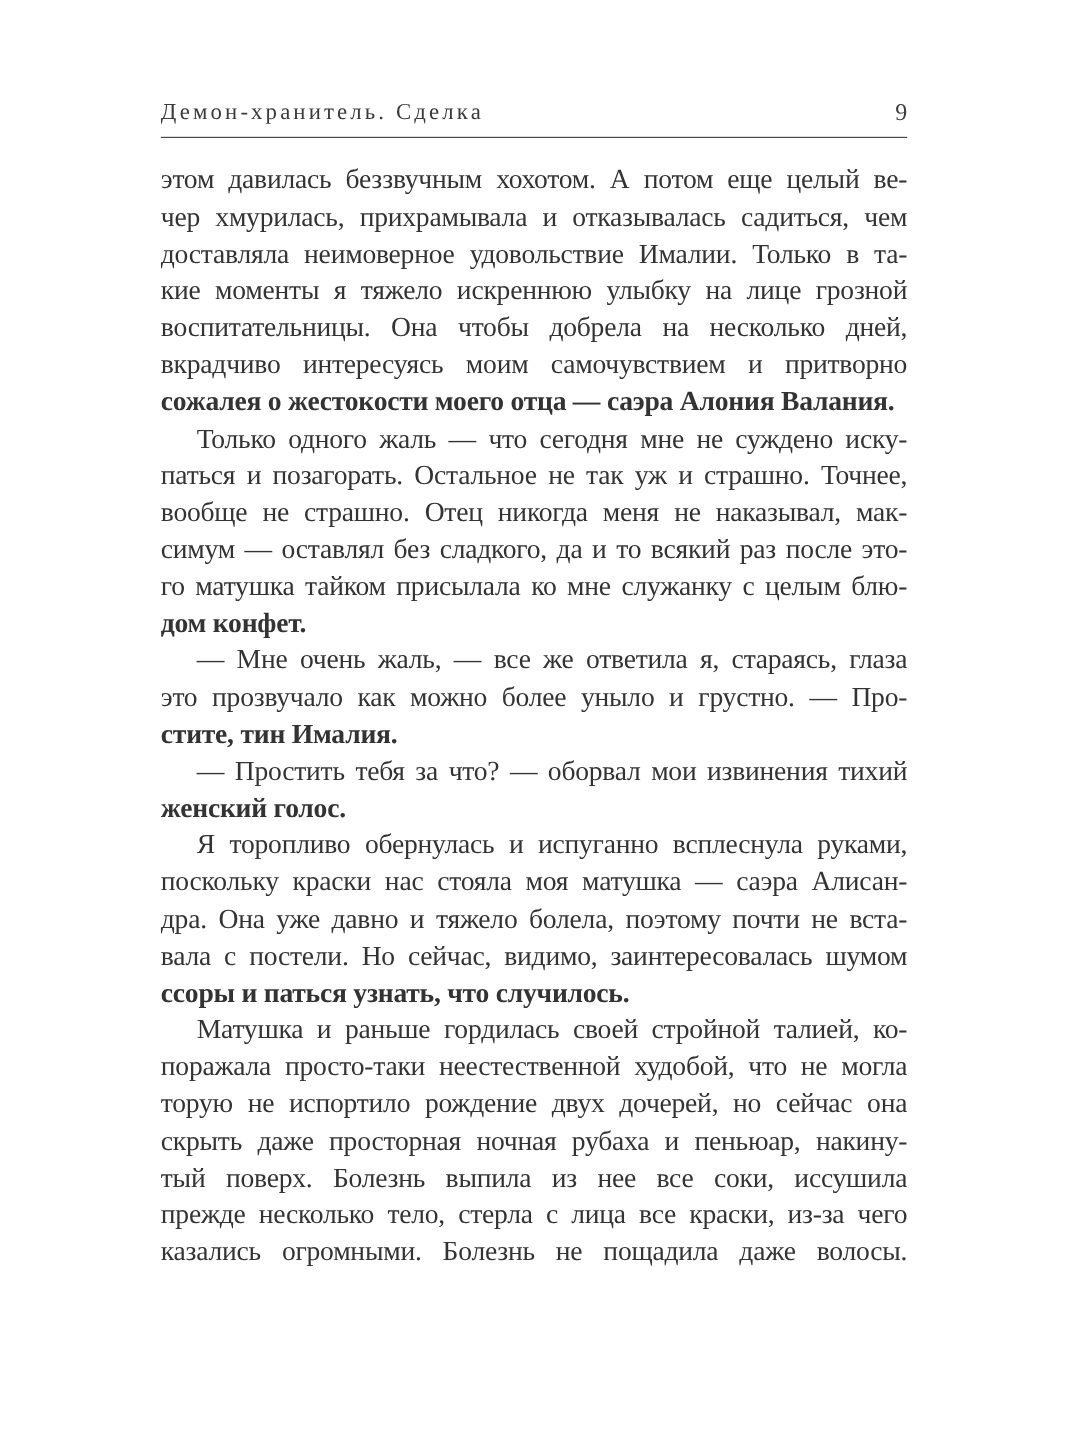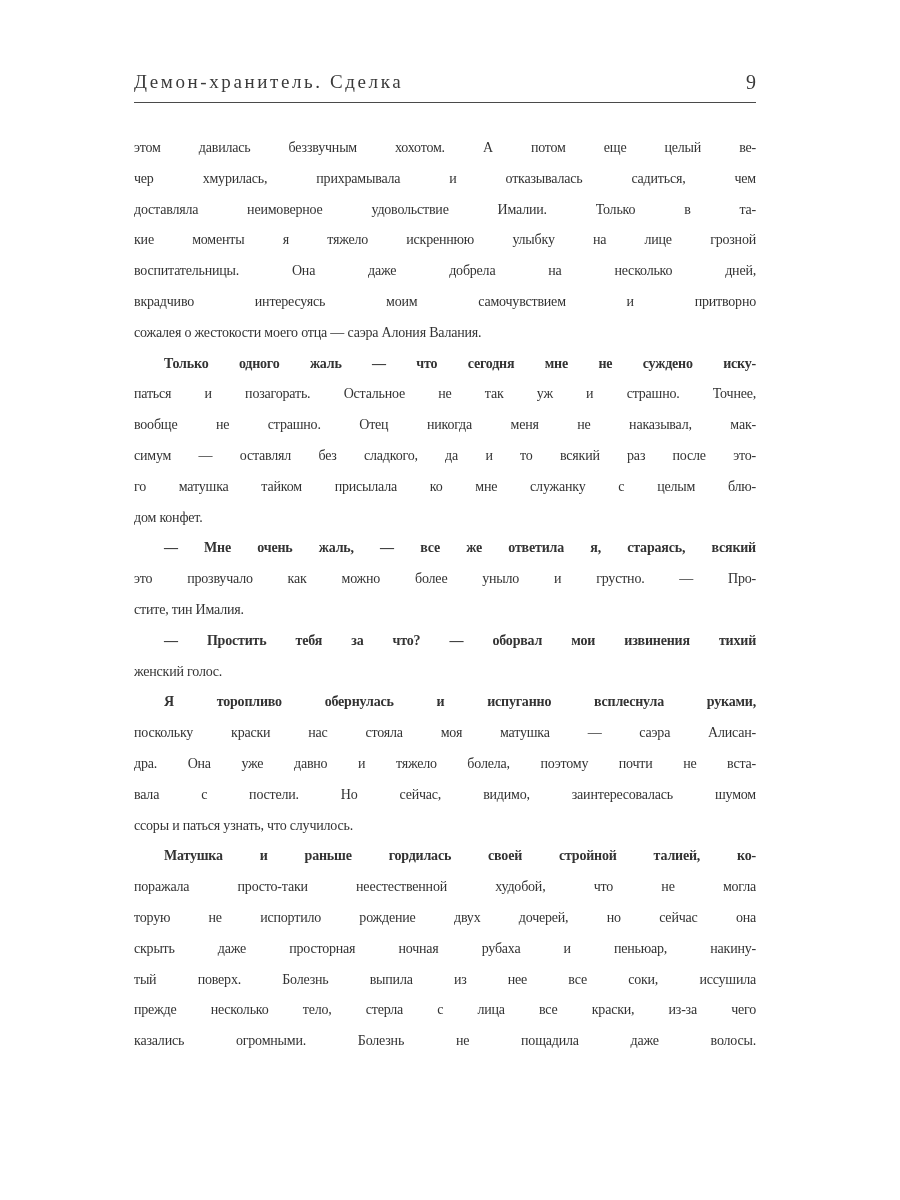--- a/index.html
+++ b/index.html
@@ -18,89 +18,90 @@
     box-sizing: border-box;
     width: 900px;
     height: 1200px;
     padding: 70px 144px 0 134px;
   }
   .page-header {
     display: flex;
     justify-content: space-between;
     align-items: flex-start;
     line-height: 24px;
+    margin-top: 12px;
   }
   .book-title {
     font-size: 19px;
     letter-spacing: 2.6px;
     color: #3a3a3a;
   }
   .page-number {
     font-size: 20px;
     letter-spacing: 0;
     color: #3a3a3a;
   }
   .header-rule {
     border: none;
     border-top: 1.5px solid #4a4a4a;
     margin: 8px 0 0 0;
   }
   .body-text {
-    margin-top: 30px;
-    font-size: 14px;
+    margin-top: 20px;
+    font-size: 23px;
     letter-spacing: -0.2px;
   }
   .para {
     margin: 0;
   }
   .line {
     height: 30.8px;
     line-height: 30.8px;
     text-align: justify;
     text-align-last: justify;
     overflow: hidden;
     white-space: normal;
   }
   .line.indent {
     text-indent: 30px;
-    font-weight: bold;
   }
   .line.para-end {
     text-align-last: left;
+    font-weight: bold;
   }
 </style>
 </head>
 <body>
 
 <div class="page">
   <div class="page-header">
     <span class="book-title">Демон-хранитель. Сделка</span>
     <span class="page-number">9</span>
   </div>
   <hr class="header-rule">
   <div class="body-text" id="body-text">
       <div class="para">
         <div class="line">этом давилась беззвучным хохотом. А потом еще целый ве-</div>
         <div class="line">чер хмурилась, прихрамывала и отказывалась садиться, чем</div>
         <div class="line">доставляла неимоверное удовольствие Ималии. Только в та-</div>
         <div class="line">кие моменты я тяжело искреннюю улыбку на лице грозной</div>
-        <div class="line">воспитательницы. Она даже добрела на несколько дней,</div>
+        <div class="line">воспитательницы. Она чтобы добрела на несколько дней,</div>
         <div class="line">вкрадчиво интересуясь моим самочувствием и притворно</div>
         <div class="line para-end">сожалея о жестокости моего отца — саэра Алония Валания.</div>
       </div>
       <div class="para">
         <div class="line indent">Только одного жаль — что сегодня мне не суждено иску-</div>
         <div class="line">паться и позагорать. Остальное не так уж и страшно. Точнее,</div>
         <div class="line">вообще не страшно. Отец никогда меня не наказывал, мак-</div>
         <div class="line">симум — оставлял без сладкого, да и то всякий раз после это-</div>
         <div class="line">го матушка тайком присылала ко мне служанку с целым блю-</div>
         <div class="line para-end">дом конфет.</div>
       </div>
       <div class="para">
-        <div class="line indent">— Мне очень жаль, — все же ответила я, стараясь, всякий</div>
+        <div class="line indent">— Мне очень жаль, — все же ответила я, стараясь, глаза</div>
         <div class="line">это прозвучало как можно более уныло и грустно. — Про-</div>
         <div class="line para-end">стите, тин Ималия.</div>
       </div>
       <div class="para">
         <div class="line indent">— Простить тебя за что? — оборвал мои извинения тихий</div>
         <div class="line para-end">женский голос.</div>
       </div>
       <div class="para">
         <div class="line indent">Я торопливо обернулась и испуганно всплеснула руками,</div>
         <div class="line">поскольку краски нас стояла моя матушка — саэра Алисан-</div>

